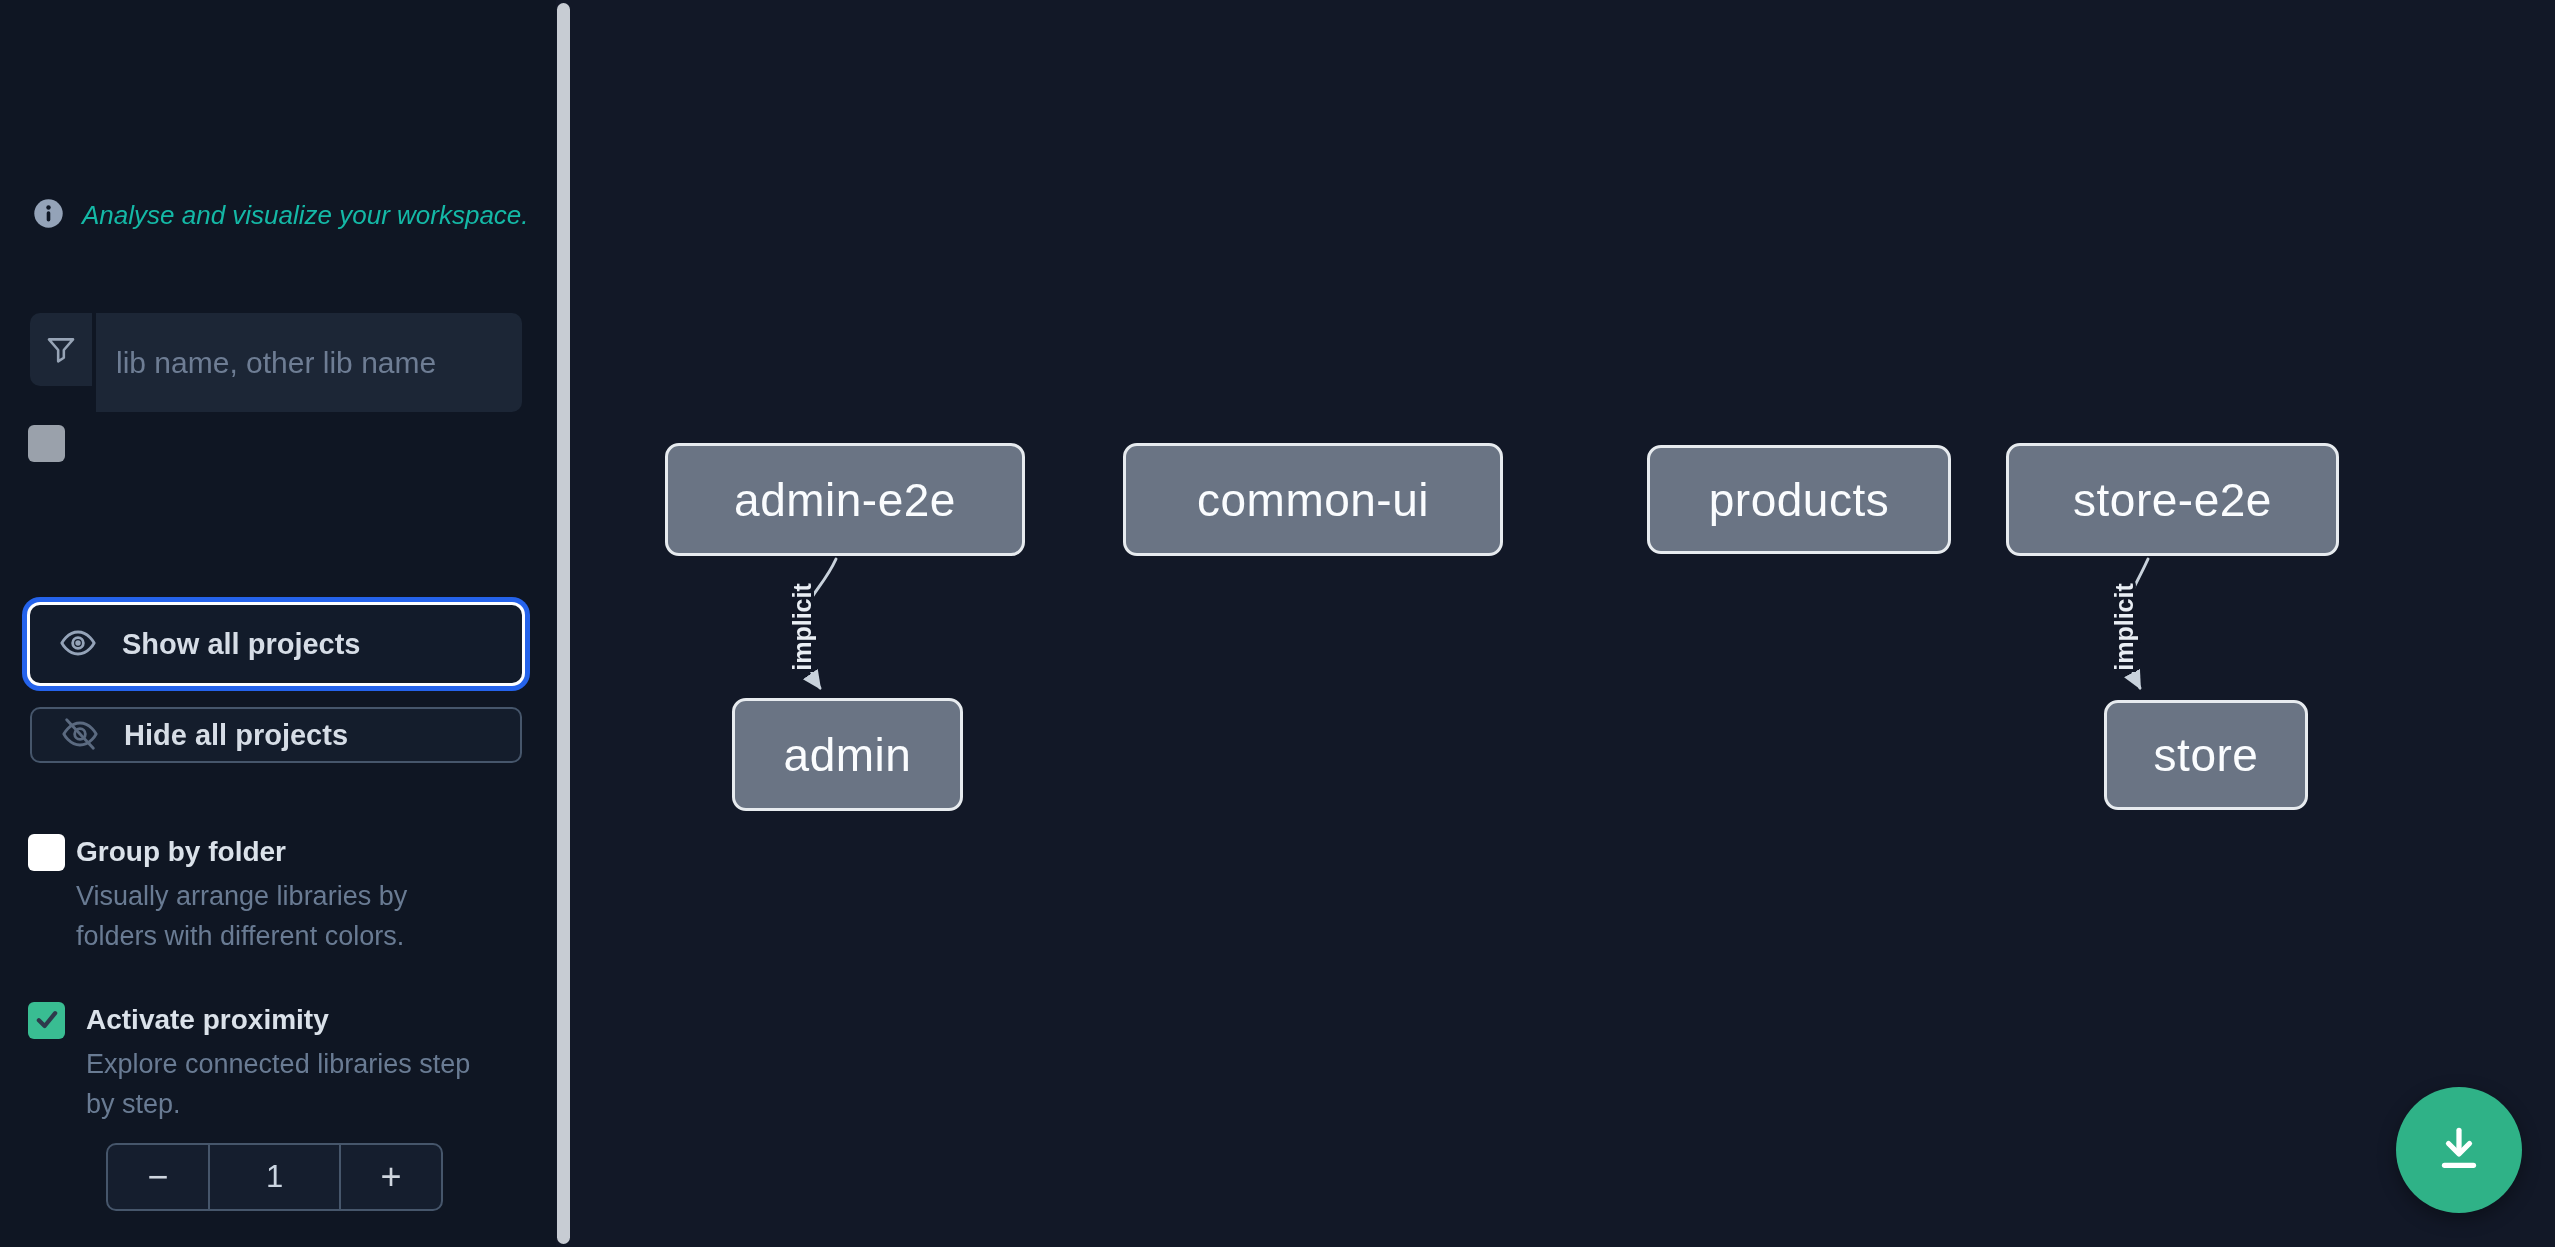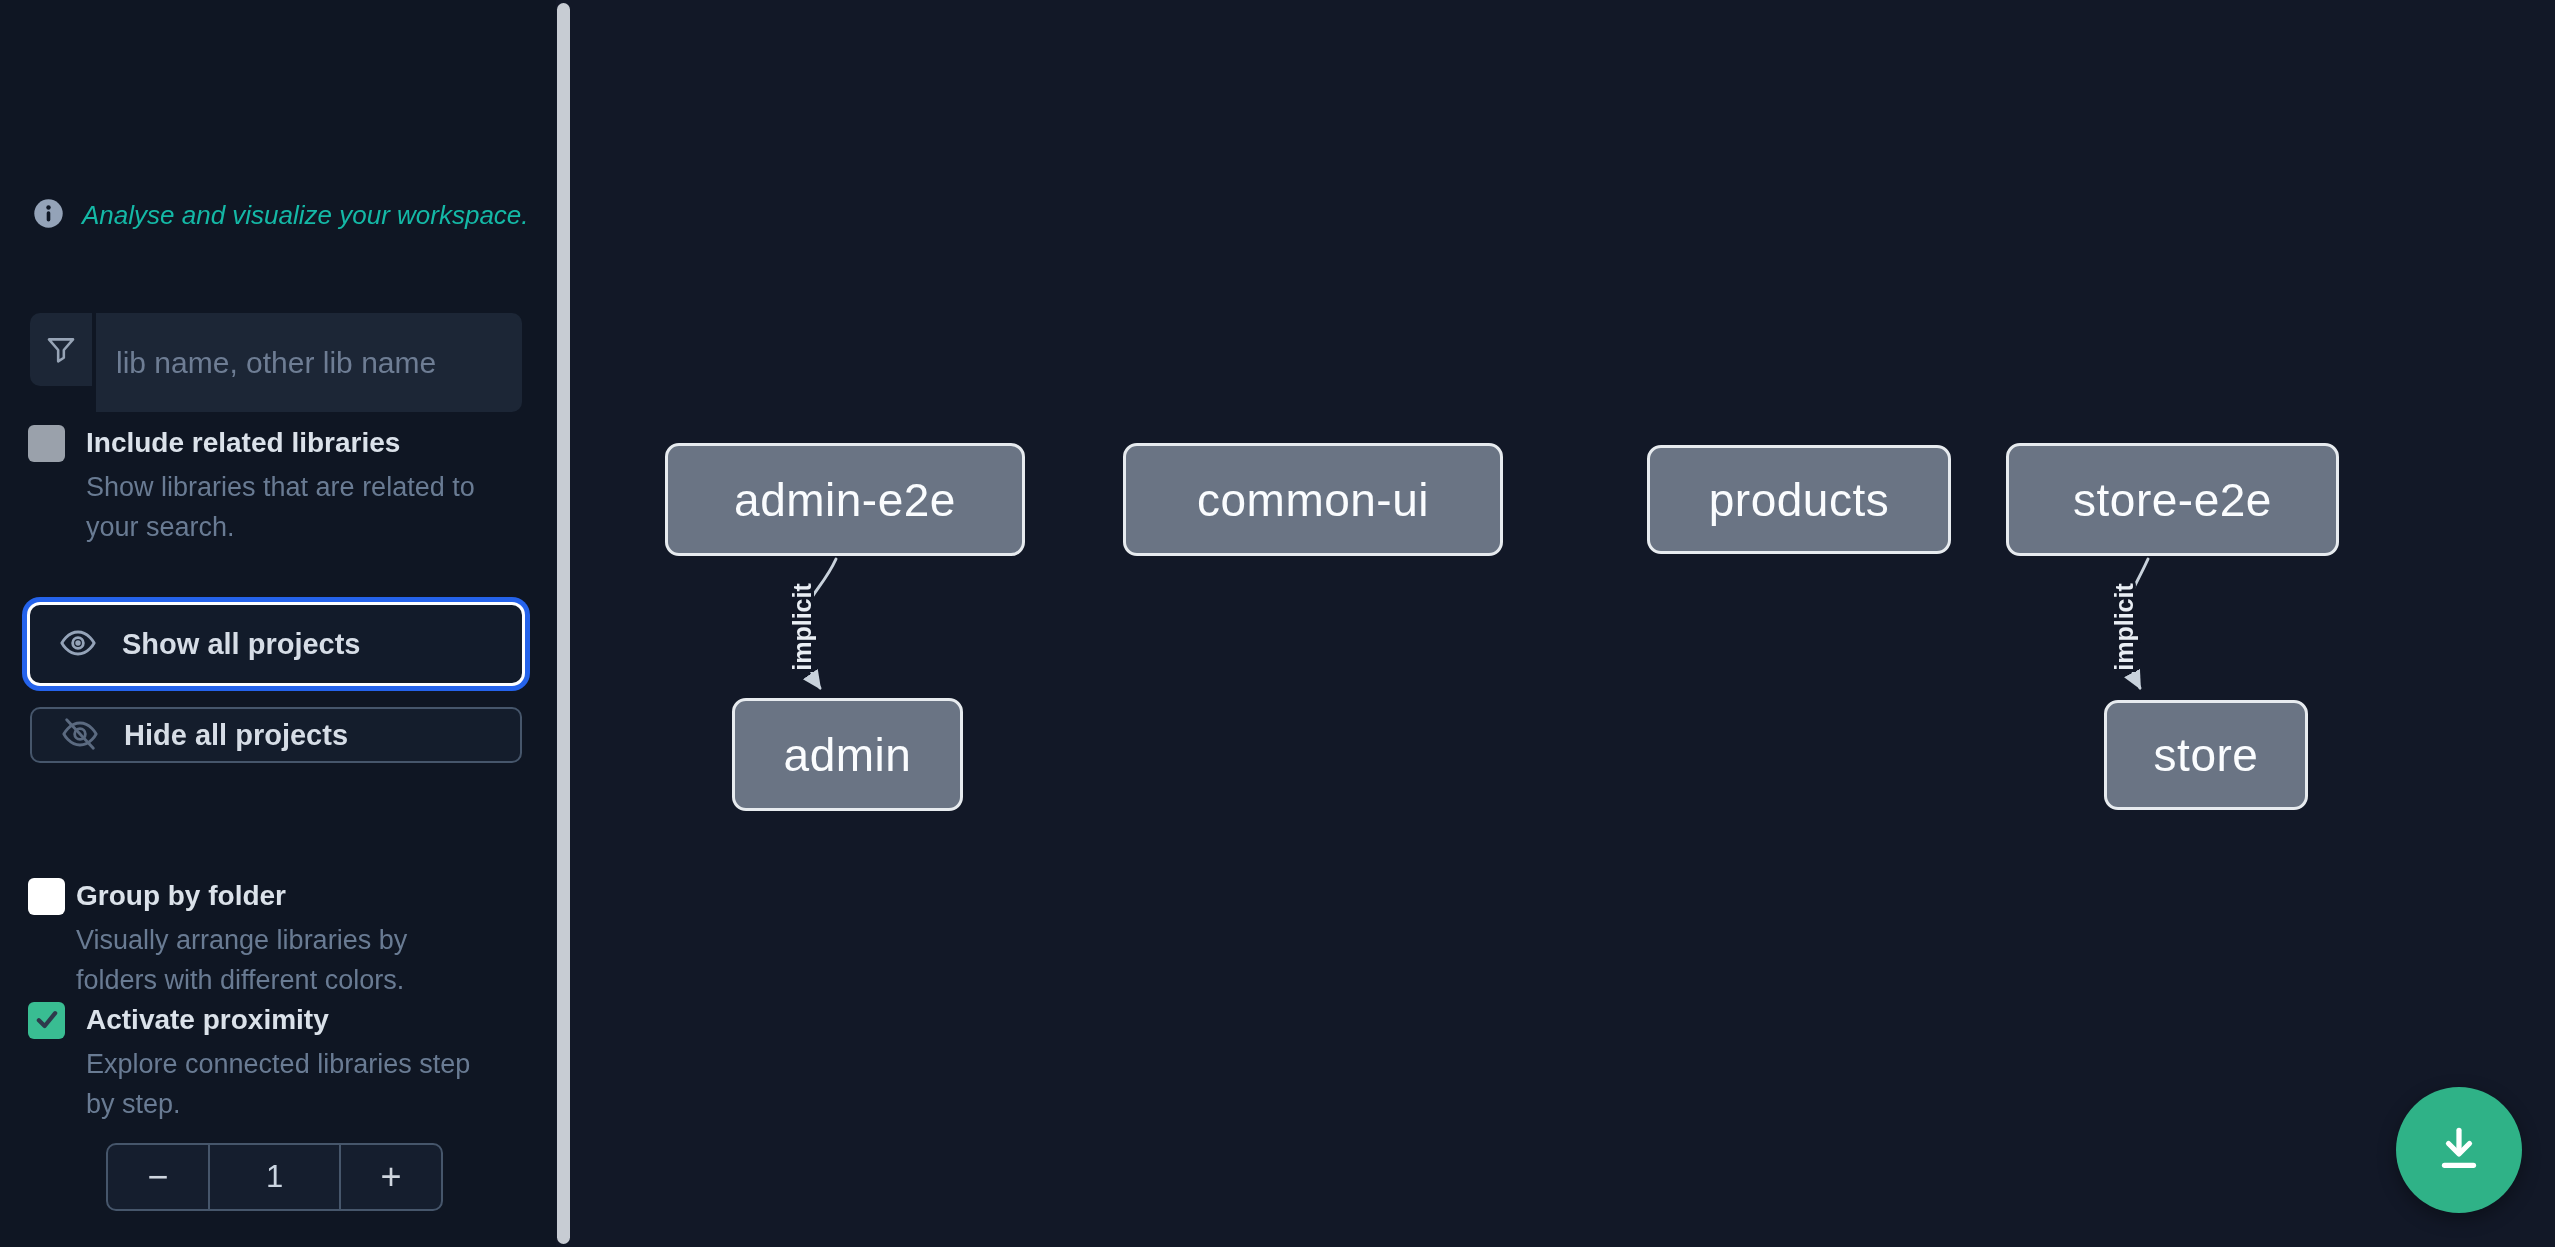--- a/index.html
+++ b/index.html
@@ -12,21 +12,21 @@
   .info-row{position:absolute;left:33px;top:198px;display:flex;align-items:center;gap:18px;}
   .info-text{font-size:26px;color:#14b8a6;font-style:italic;}
   .search-box{position:absolute;left:30px;top:313px;width:492px;height:73px;display:flex;}
   .search-icon-cell{width:62px;height:73px;background:#1c2636;border-radius:10px 0 0 10px;
     border-right:4px solid #0f1623;display:flex;align-items:center;justify-content:center;flex:none;}
   .search-input{flex:1;height:73px;background:#1c2636;border:none;outline:none;border-radius:0 10px 10px 0;
     color:#e2e8f0;font-size:30px;padding:13px 20px;font-family:inherit;}
   .search-input::placeholder{color:#6e7d94;}
   .opt{position:absolute;left:28px;display:flex;align-items:flex-start;gap:21px;}
   .opt-include{top:423px;}
-  .opt-group{top:876px;gap:11px;}
+  .opt-group{top:832px;gap:11px;}
   .opt-prox{top:1000px;}
   .cbx{width:37px;height:37px;border-radius:6px;flex:none;margin-top:2px;display:flex;align-items:center;justify-content:center;}
   .cbx-gray{background:#9aa1ab;}
   .cbx-white{background:#ffffff;}
   .cbx-teal{background:#39bd92;}
   .opt-label{font-size:28px;font-weight:600;color:#dbe2ea;line-height:1.45;}
   .opt-desc{font-size:27px;color:#697b93;line-height:1.48;white-space:pre-line;margin-top:4px;}
   .sb-btn{position:absolute;left:30px;width:492px;display:flex;align-items:center;gap:24px;
     padding:0 0 0 28px;box-sizing:border-box;cursor:pointer;font-family:inherit;}
   .btn-show{top:605px;height:78px;background:#121b2a;border:none;border-radius:10px;
@@ -78,25 +78,20 @@
     <span class="search-icon-cell">
       <svg width="34" height="34" viewBox="0 0 24 24" fill="none" stroke="#97a4b6" stroke-width="1.8" stroke-linejoin="round" stroke-linecap="round">
         <path d="M3.5 4.5h17l-6.5 7.5v5.5l-4 2.5v-8L3.5 4.5Z"></path>
       </svg>
     </span>
     <input class="search-input" type="text" placeholder="lib name, other lib name" style="">
   </div>
 
   <div class="opt opt-include">
     <span class="cbx cbx-gray"></span>
-    <span style="width:430px;">
-      <span class="opt-label">Include related libraries</span>
-      <div class="opt-desc">Show libraries that are related to
-your search.</div>
-    </span>
   </div>
 
   <button class="sb-btn btn-show">
     <span>
       <svg width="40" height="40" viewBox="0 0 24 24" fill="none" stroke="#94a3b8" stroke-width="1.7" stroke-linecap="round" stroke-linejoin="round">
         <path d="M2.3 12s3.4-6.6 9.7-6.6S21.7 12 21.7 12s-3.4 6.6-9.7 6.6S2.3 12 2.3 12Z"></path>
         <circle cx="12" cy="12" r="3.2"></circle>
         <circle cx="12" cy="12" r="0.8"></circle>
       </svg>
     </span>

